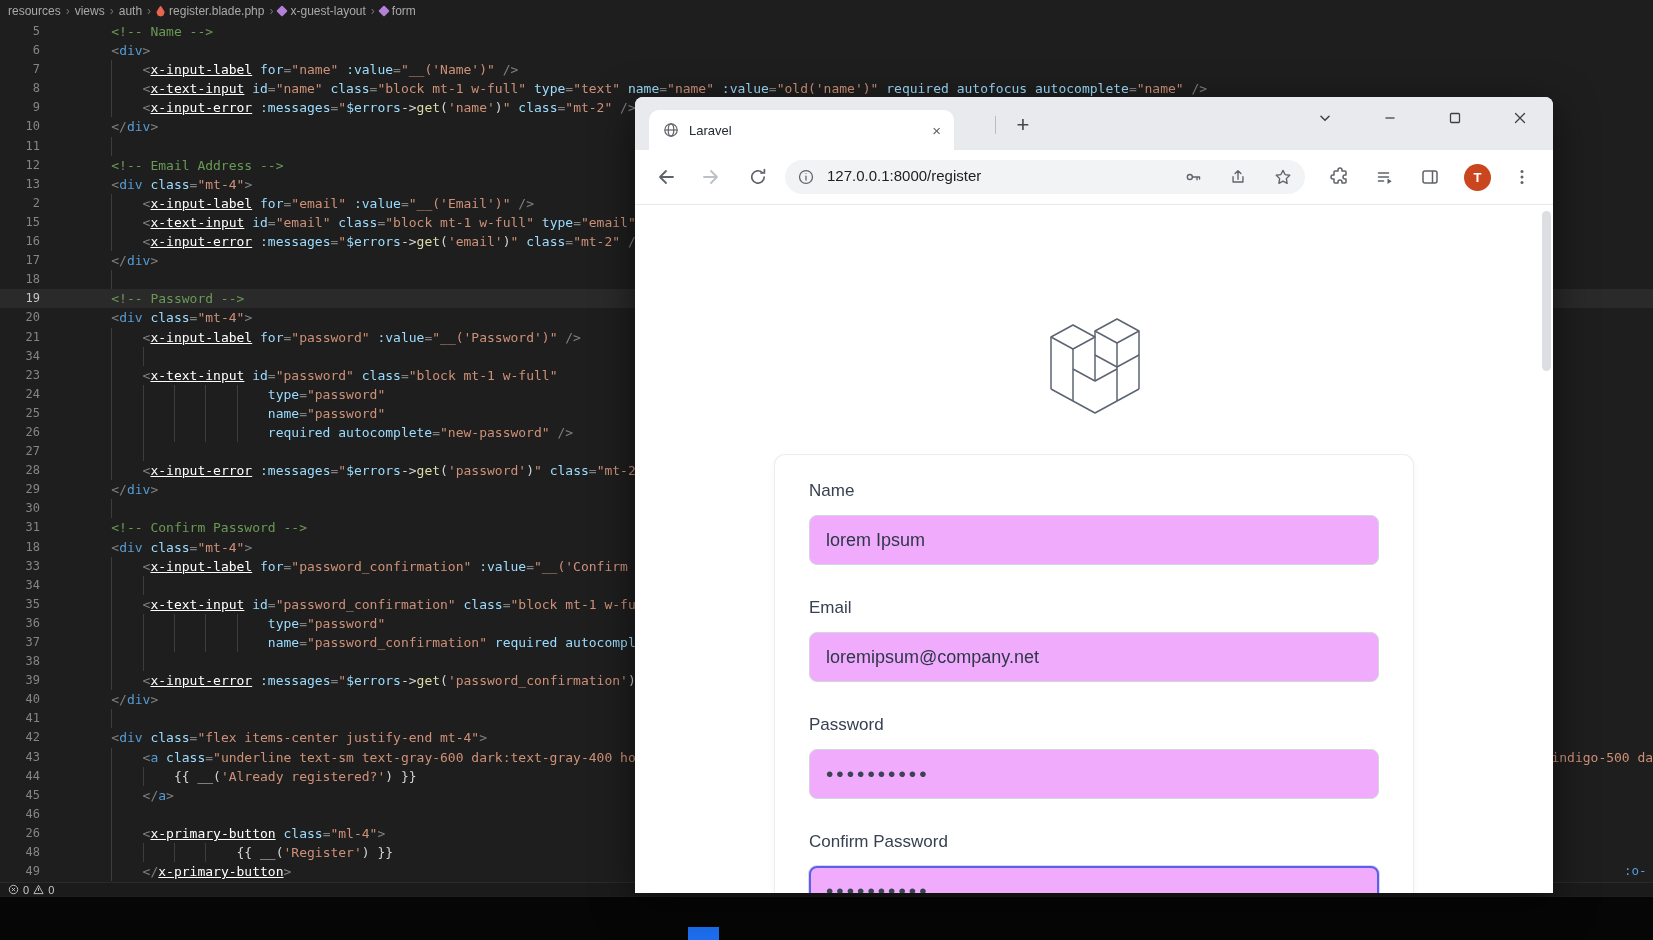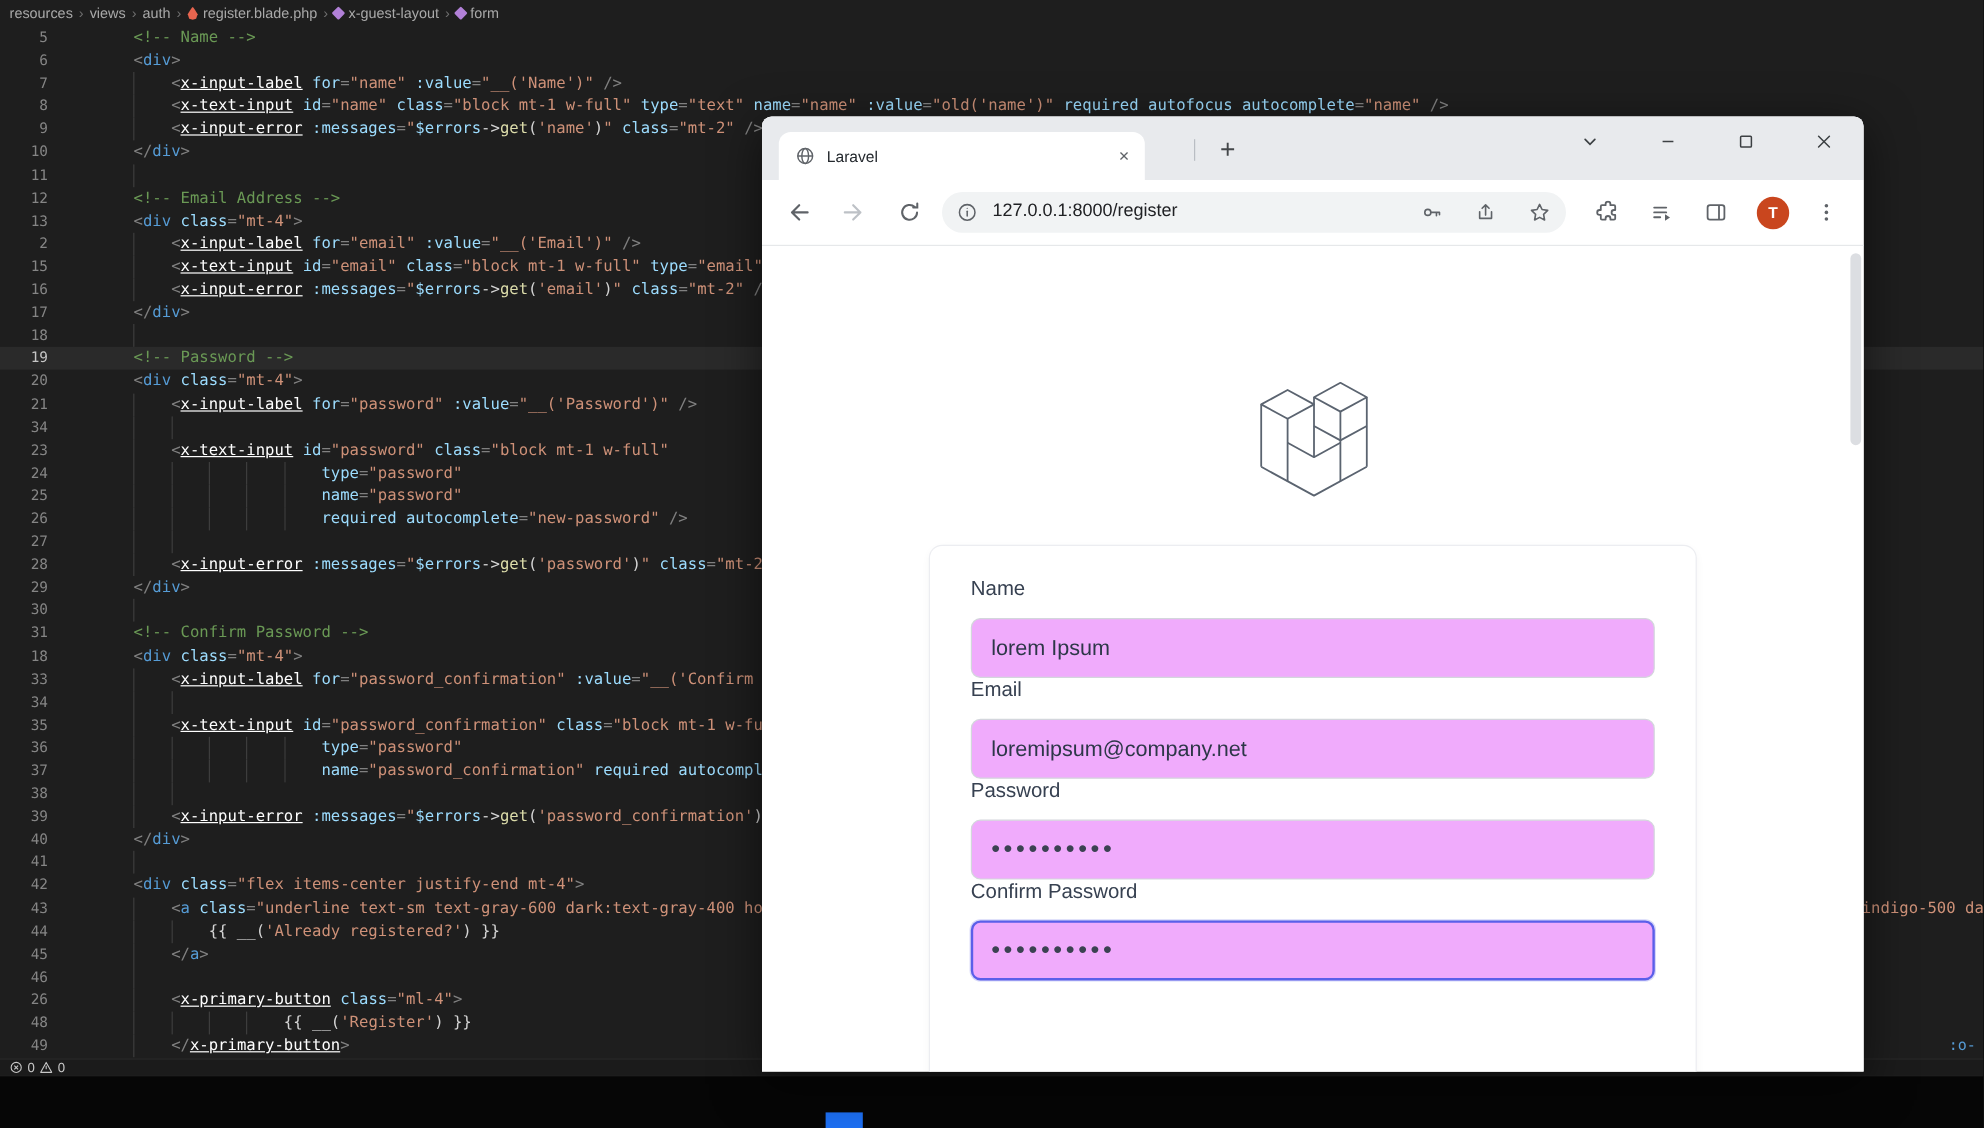--- a/index.html
+++ b/index.html
@@ -46,21 +46,21 @@
   .omni-url{position:absolute;left:42px;top:7px;font-size:15px;color:#202124}
   .omni-ic{position:absolute;top:8px;width:18px;height:18px;color:#5f6368;cursor:pointer}
   .omni-ic svg,.omni-info svg{width:100%;height:100%}
   .avatar{position:absolute;left:829px;top:14px;width:27px;height:27px;border-radius:50%;background:#C9461E;color:#fff;font-size:13px;font-weight:bold;display:flex;align-items:center;justify-content:center;cursor:pointer}
   .content{position:absolute;top:108px;left:0;right:0;bottom:0;background:#fff;overflow:hidden}
   .logo{position:absolute;left:408px;top:112px}
   .pg-scroll{position:absolute;right:2px;top:6px;width:9px;height:160px;background:#dcdee2;border-radius:5px;cursor:pointer}
   .card{position:absolute;left:140px;top:250px;width:638px;height:600px;background:#fff;border-radius:10px;box-shadow:0 0 0 1px #ecedf1,0 3px 8px rgba(0,0,0,.05);padding:26px 34px 0}
   .flabel{font-size:17px;color:#374151;margin-bottom:14px}
   .finput{height:50px;border:1px solid #d3d6dc;border-radius:8px;font-size:18px;color:#2d3748;display:flex;align-items:center;padding:0 16px;background:#f0abfc;cursor:text}
-  .fld+.fld{}
+  .fld+.fld{margin-top:33px}
   .finput.masked{font-size:21px;letter-spacing:3px;color:#3b4252}
   .finput.focused{border:2px solid #5B5FE9;padding:0 15px;box-shadow:0 0 0 1px rgba(91,95,233,.25)}
 </style>
 </head>
 <body>
 
 <div class="screen">
 
   <div>
     <div class="breadcrumb">

